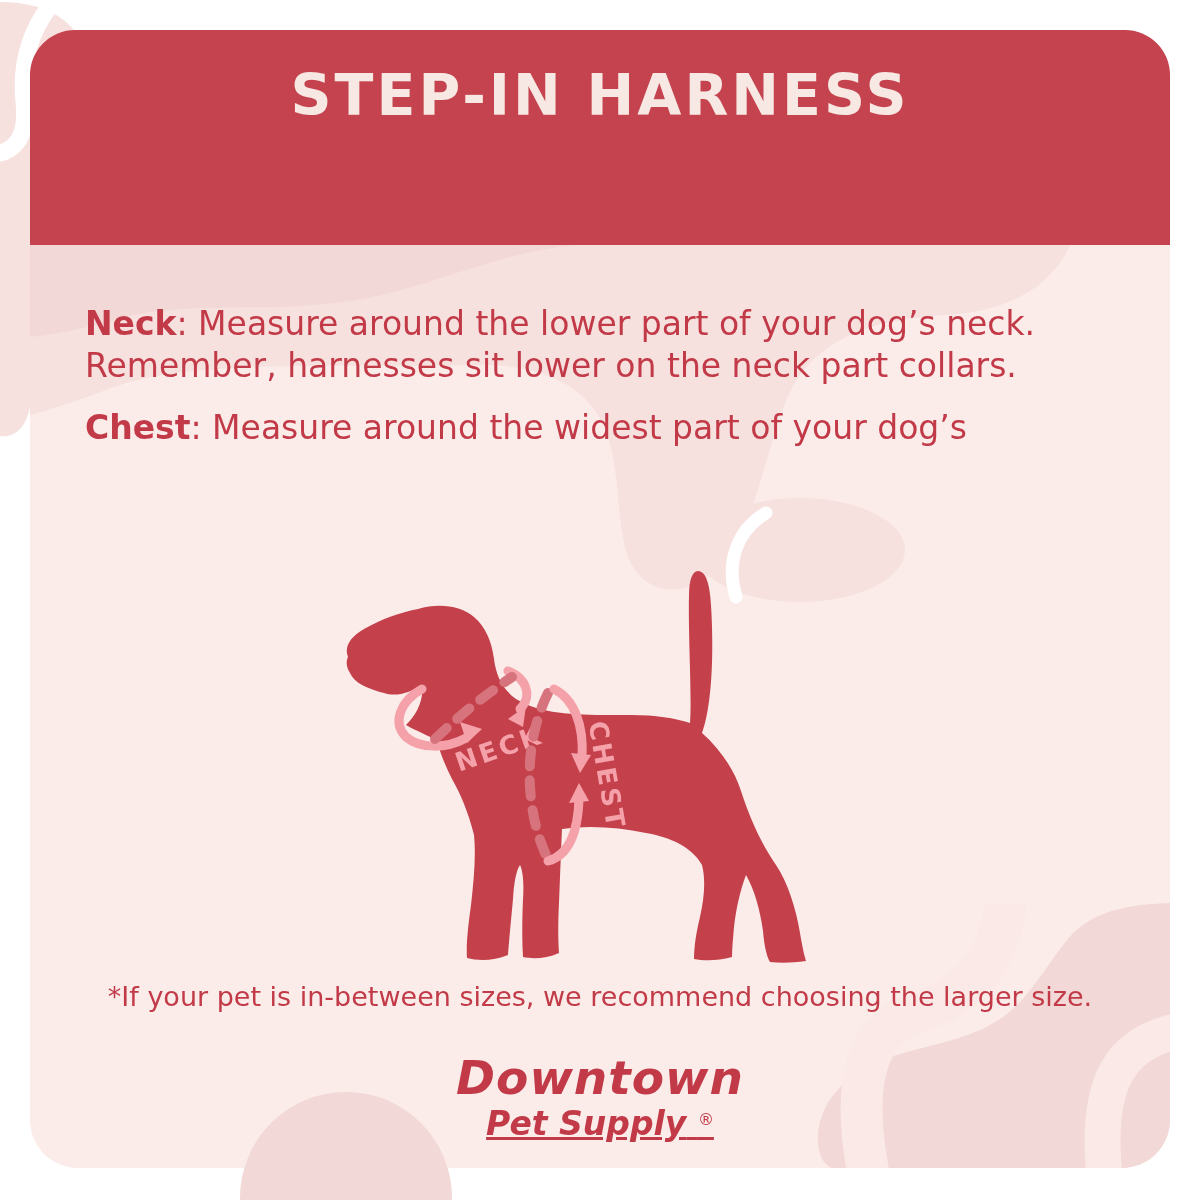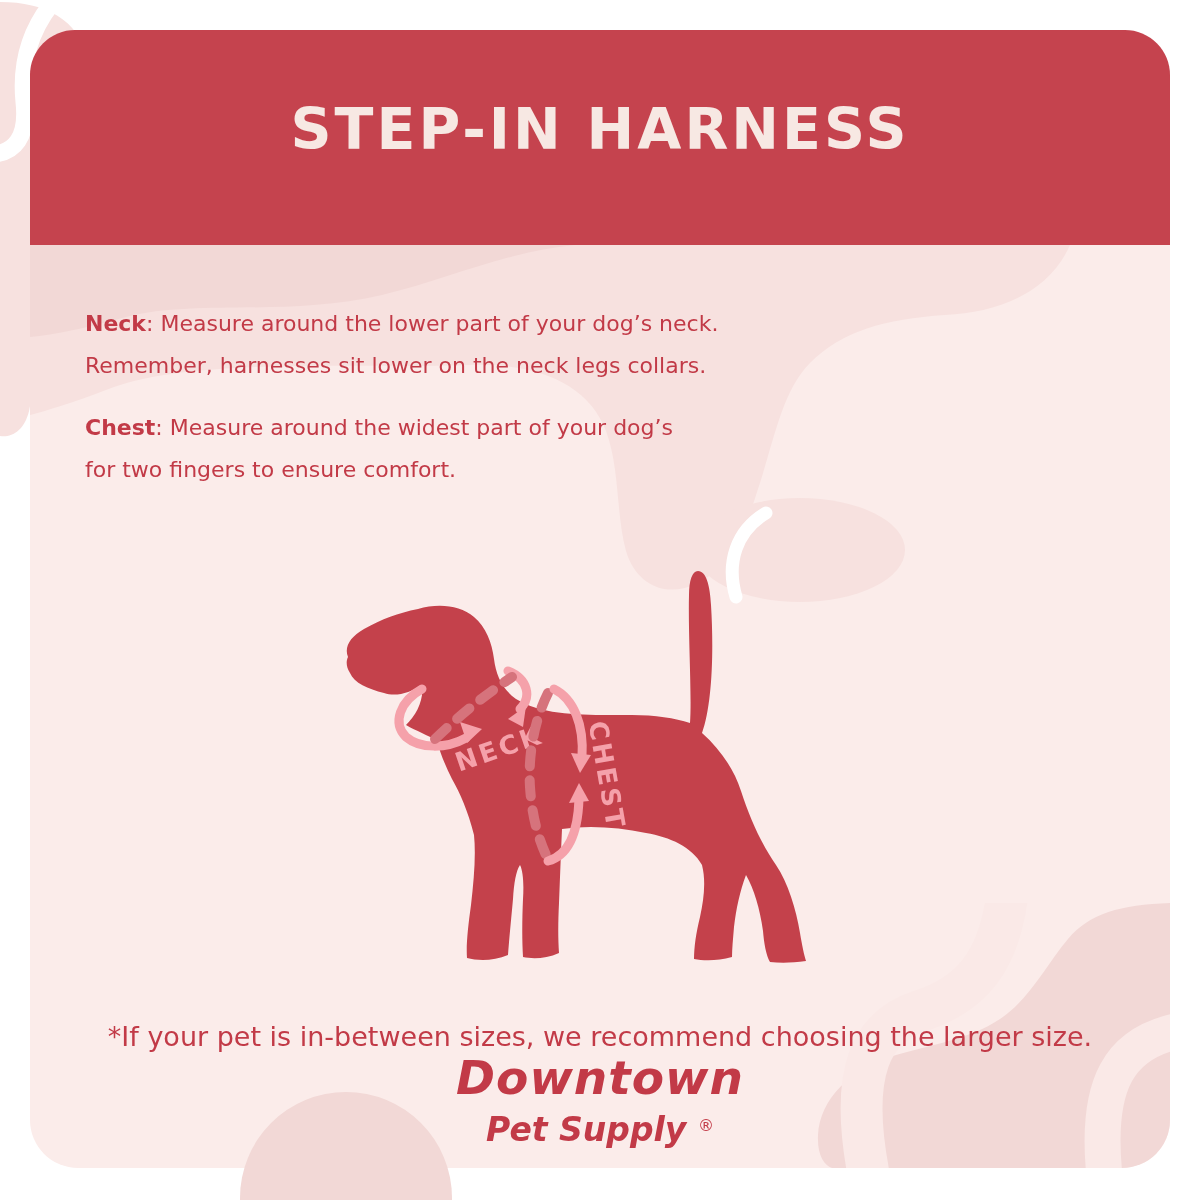--- a/index.html
+++ b/index.html
@@ -18,42 +18,42 @@
     overflow:hidden;
   }
   
   .banner{
     left:30px;top:30px;width:1140px;height:215px;
     background:var(--banner_red);
     border-radius:45px 45px 0 0;
     text-align:center;
   }
   .banner .title{
-    padding-top:66px;
+    padding-top:32px;
     color:var(--title_cream);
     font-size:57px;font-weight:bold;letter-spacing:3px;
     line-height:67px;white-space:nowrap;
   }
 
   
-  .copy{left:55px;top:58px;color:var(--text_red);font-size:22px;line-height:42px;}
+  .copy{left:55px;top:58px;color:var(--text_red);font-size:33px;line-height:42px;}
   .copy .line{white-space:nowrap;}
   .copy .para2{margin-top:20px;}
   .lead{font-weight:bold;}
 
   
   .footnote{
     left:0;top:736px;width:1140px;text-align:center;
-    color:var(--text_red);font-size:27px;white-space:nowrap;margin-top:40px;
+    color:var(--text_red);font-size:27px;white-space:nowrap;
   }
 
   
   .logo{left:0;top:808px;width:1140px;text-align:center;color:var(--text_red);}
   .logo .brand{font-size:47px;font-weight:bold;font-style:italic;letter-spacing:1px;line-height:50px;}
-  .logo .tagline{font-size:33px;font-style:italic;font-weight:bold;line-height:46px;}
+  .logo .tagline{font-size:33px;font-style:italic;font-weight:bold;line-height:34px;text-decoration:underline;}
   .logo .reg{font-size:16px;vertical-align:10px;font-style:normal;font-weight:normal;}
 
   
   .circle-blob{
     left:240px;top:1092px;width:212px;height:212px;border-radius:50%;
     background:var(--blob_dark_pink);
   }
   svg{display:block;}
   text.diagram-label{
     font-family:"DejaVu Sans","Liberation Sans",sans-serif;
@@ -80,25 +80,24 @@
 
   <svg class="abs" style="right:0;bottom:0;" width="470" height="265" viewBox="0 0 470 265">
     <path style="fill:var(--blob_dark_pink)" d="M 470 0 C 420 2 390 10 368 36 C 346 62 330 96 300 116 C 270 136 230 142 196 152 C 150 166 120 196 118 232 C 117 252 124 262 132 265 L 470 265 Z"></path>
     <path style="fill:none;stroke:var(--stripe_pink);stroke-width:42;stroke-linecap:round" d="M 308 -14 C 300 60 270 92 220 108 C 170 124 150 170 168 268"></path>
     <path style="fill:none;stroke:var(--stripe_pink);stroke-width:36;stroke-linecap:round" d="M 478 128 C 420 140 396 180 404 268"></path>
   </svg>
 
   <div class="abs copy">
     <div class="para1">
       <div class="line"><span class="lead">Neck</span><span>: Measure around the lower part of your dog’s neck.</span></div>
-      <div class="line">Remember, harnesses sit lower on the neck legs collars.</div>
+      <div class="line">Remember, harnesses sit lower on the neck part collars.</div>
     </div>
     <div class="para2">
       <div class="line"><span class="lead">Chest</span><span>: Measure around the widest part of your dog’s</span></div>
-      <div class="line">for two fingers to ensure comfort.</div>
     </div>
   </div>
 
   <svg class="abs" style="left:310px;top:320px;" width="520" height="400" viewBox="0 0 520 400">
 
     <path style="fill:var(--dog_red)" d="M 8 92
              C 4 82 10 72 24 64
              C 42 54 58 48 78 44
              C 98 38 120 40 134 52
              C 146 62 152 78 154 94

